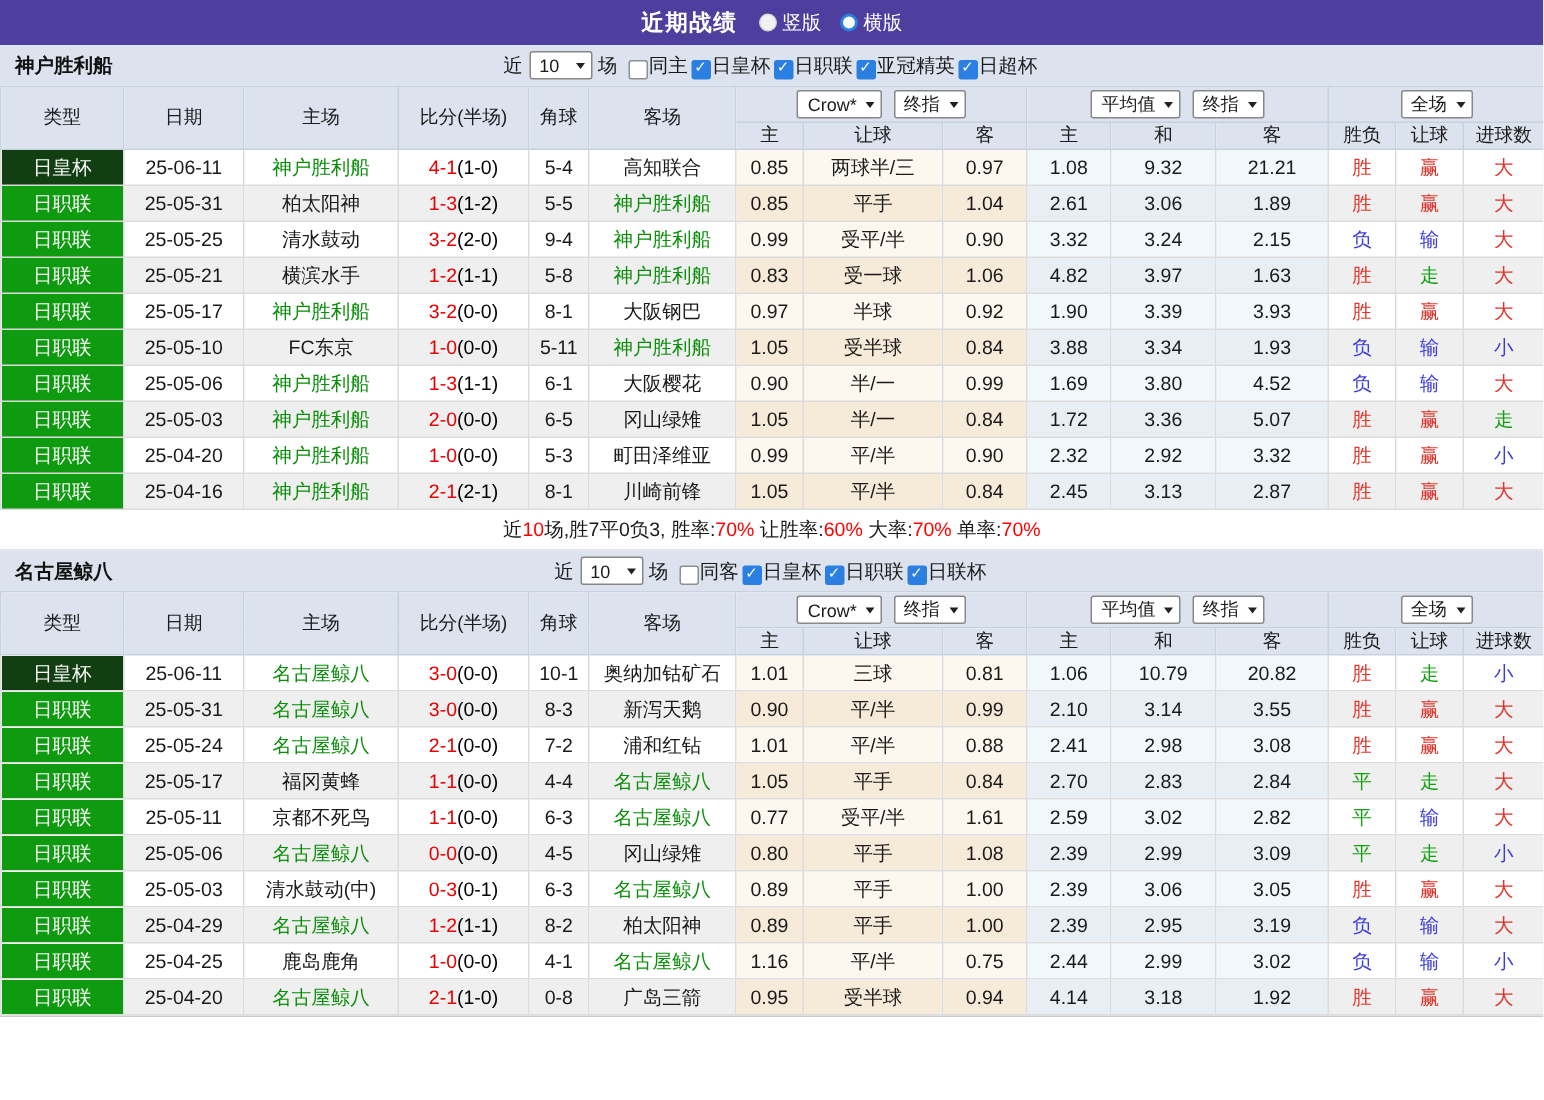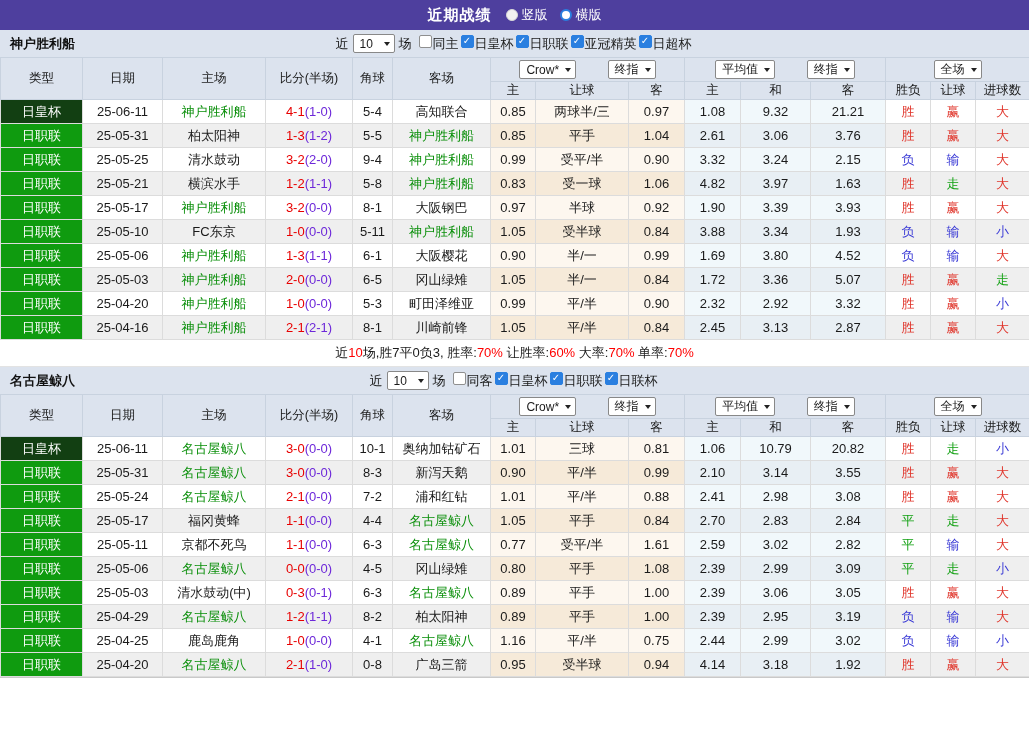--- a/index.html
+++ b/index.html
@@ -15,40 +15,40 @@
   .radio-wrap{display:inline-flex;align-items:center;gap:4px;font-size:13px;cursor:pointer}
   .radio{width:12px;height:12px;border-radius:50%;display:inline-block;background:#fff;border:2px solid #2a7fe0}
   .radio.on{background:#f1f1f1;border:1px solid #d8d8d8}
   .section-bar{height:27px;background:var(--hdr);display:flex;align-items:center;justify-content:center;position:relative;font-size:13px}
   .team-name{position:absolute;left:10px;font-weight:bold;color:#111;font-size:13px}
   .filters{display:inline-flex;align-items:center;gap:4px}
   .sel{display:inline-flex;align-items:center;justify-content:space-between;background:#fff;border:1px solid #888;border-radius:2px;height:19px;padding:0 4px 0 6px;font-size:12px;cursor:pointer;white-space:nowrap}
   .sel::after{content:"";width:0;height:0;border-left:3.5px solid transparent;border-right:3.5px solid transparent;border-top:4.5px solid #222;margin-left:6px}
   .sel.count{min-width:42px}
   .cbgroup{display:inline-flex;align-items:center;margin-left:3px}
-  .cbwrap{display:inline-flex;align-items:flex-start;cursor:pointer;margin-right:2px}
+  .cbwrap{display:inline-flex;align-items:flex-end;cursor:pointer;margin-right:2px}
   .cb{width:13px;height:13px;border:1px solid #8f8f8f;border-radius:2px;background:#fff;display:inline-flex;align-items:center;justify-content:center;margin-right:1px;flex:none}
   .cb.on{background:var(--cbblue);border-color:var(--cbblue)}
   .cb.on::after{content:"\2713";color:#fff;font-size:10px;font-weight:bold;line-height:1}
   table.grid{width:1029px;border-collapse:collapse;table-layout:fixed}
   .grid th{background:var(--hdr);font-weight:normal;font-size:12.5px;border:1px solid #c8d2df;padding:0;text-align:center;overflow:hidden;white-space:nowrap}
   .grid tr.h1 th{height:24px}
   .grid tr.h2 th{height:17px}
-  th.grp .sel{margin:1px 14px;vertical-align:middle}
+  th.grp .sel{margin:1px 2px;vertical-align:middle}
   .grid td{border:1px solid #dcdcdc;text-align:center;height:24px;font-size:13px;padding:0;overflow:hidden;white-space:nowrap;background:#fff}
   tbody tr:nth-child(even) td{background:var(--rowalt)}
   tbody td.g-odds{background:var(--odds1)}
   tbody tr:nth-child(even) td.g-odds{background:var(--odds2)}
   tbody td.g-avg{background:var(--avg1)}
   tbody tr:nth-child(even) td.g-avg{background:var(--avg2)}
   td.typ{color:#fff}
   .t-cup{background:var(--cup) !important;color:#fff}
   .t-league{background:var(--lg) !important;color:#fff}
   .tm{color:var(--team)}
-  .ft{color:var(--scorered)} .ht{color:#6d28d9}
+  .ft{color:var(--scorered)} .ht{color:#000000}
   .c-red{color:var(--red)} .c-green{color:var(--green)} .c-blue{color:var(--blue)}
   .summary{height:27px;display:flex;align-items:center;justify-content:center;font-size:13px;background:#fff;border-bottom:1px solid #e3e3e3}
   .summary .red{color:#f00}
 </style>
 </head>
 <body>
 
 <div class="page">
   <div class="titlebar">
     <span class="title">近期战绩</span>
@@ -181,21 +181,21 @@
     <td>25-05-31</td>
     <td><span>柏太阳神</span></td>
     <td><span class="ft">1-3</span><span class="ht">(1-2)</span></td>
     <td>5-5</td>
     <td><span class="tm">神户胜利船</span></td>
     <td class="g-odds">0.85</td>
     <td class="g-odds">平手</td>
     <td class="g-odds">1.04</td>
     <td class="g-avg">2.61</td>
     <td class="g-avg">3.06</td>
-    <td class="g-avg">3.76</td>
+    <td class="g-avg">1.89</td>
     <td class="c-red">胜</td>
     <td class="c-red">赢</td>
     <td class="c-red">大</td>
   </tr>
 
   <tr>
     <td class="typ t-league">日职联</td>
     <td>25-05-25</td>
     <td><span>清水鼓动</span></td>
     <td><span class="ft">3-2</span><span class="ht">(2-0)</span></td>

